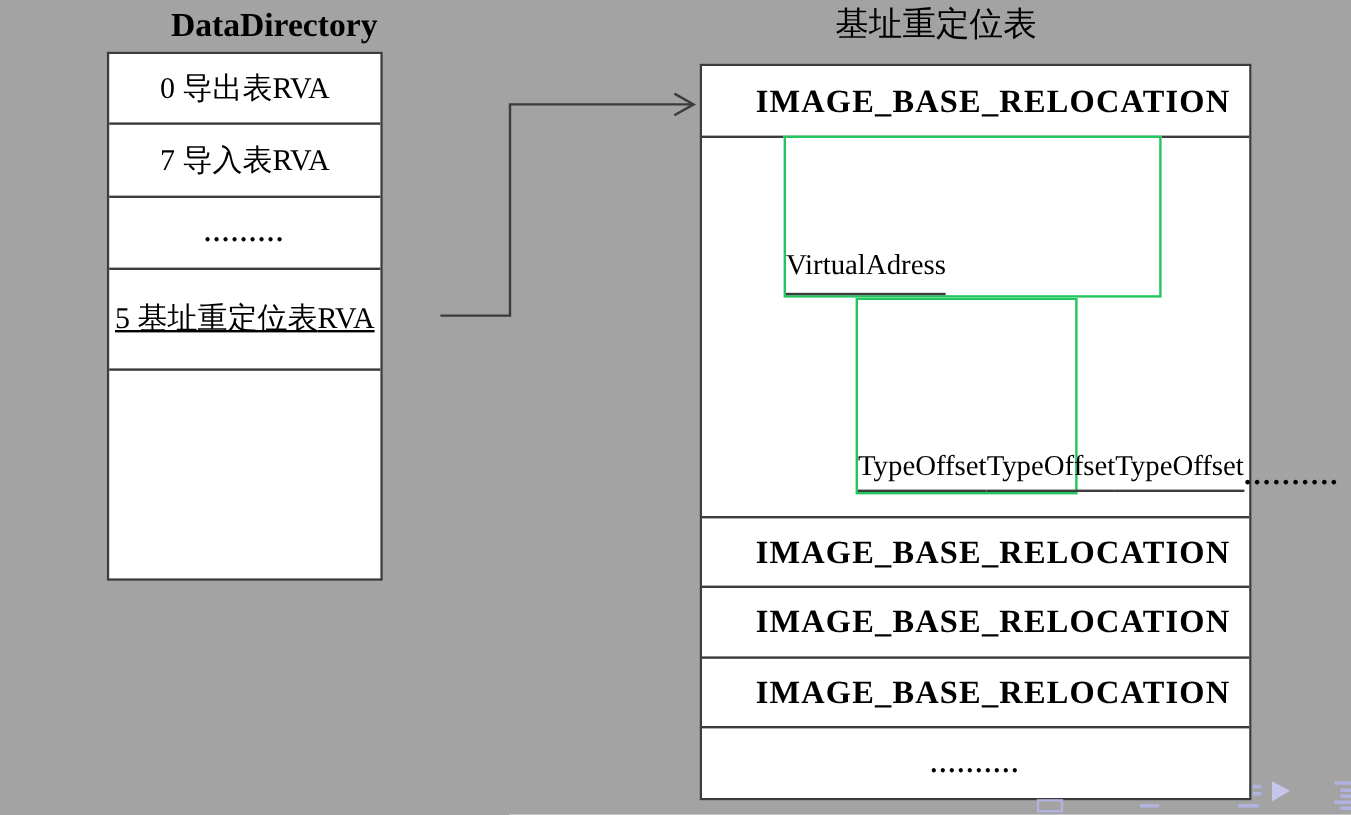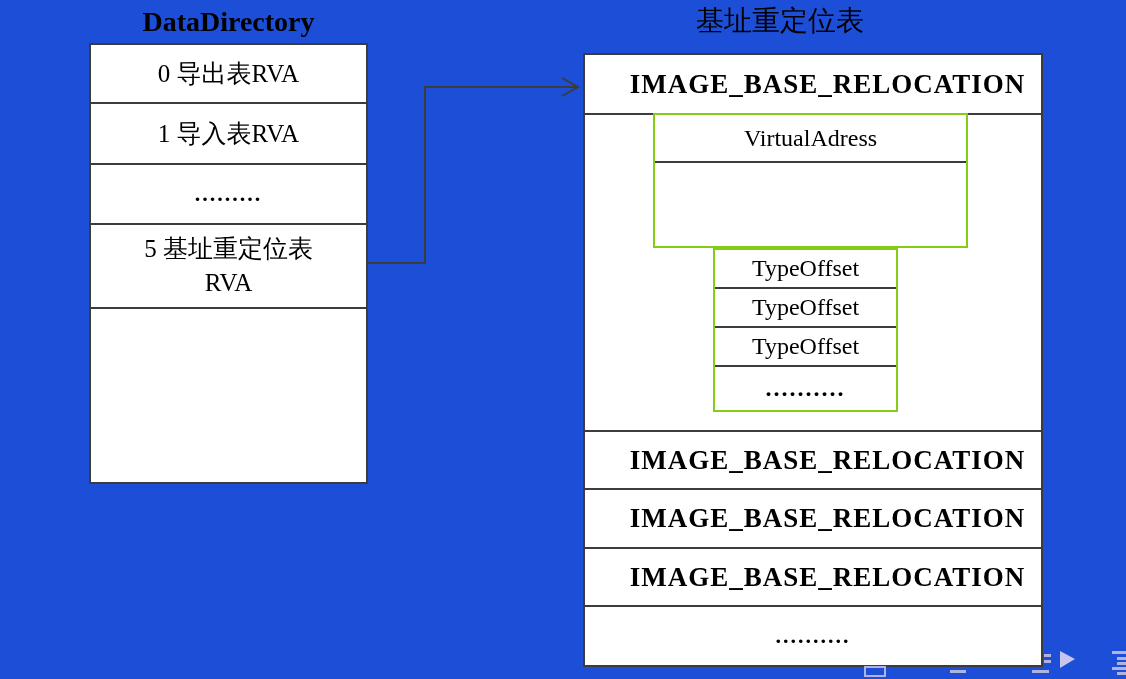--- a/index.html
+++ b/index.html
@@ -1,19 +1,19 @@
 <!DOCTYPE html>
 <html><head>
 <meta charset="utf-8">
 <style>
   html,body{margin:0;padding:0;background:#ffffff;}
   #canvas{
     position:relative;
     width:1126px;height:679px;
-    background:#1d4ed8;
+    background:#a3a3a3;
     overflow:hidden;
     font-family:"Liberation Serif","DejaVu Serif",serif;
     color:#000;
   }
   .abs{position:absolute;box-sizing:border-box;}
   .title{
     text-align:center;
     font-size:28px;
     line-height:34px;
     white-space:nowrap;
@@ -29,43 +29,44 @@
     box-sizing:border-box;
     border-bottom:2px solid #3c3c3c;
     display:flex;
     align-items:center;
     justify-content:center;
     text-align:center;
     font-size:25px;
   }
   .row.last{border-bottom:none;}
   .row.hdr{font-weight:bold;font-size:27px;letter-spacing:1px;padding-left:29px;}
-  .row.col{flex-direction:column;line-height:34px;}
+  .row.col{flex-direction:row;line-height:34px;text-decoration:underline;}
   .dots{font-weight:bold;letter-spacing:2px;font-size:22px;}
   .innerbox{
-    border:2px solid #84cc16;
+    border:2px solid #22c55e;
     background:#ffffff;
     display:flex;
-    flex-direction:column;
+    flex-direction:row;
+    align-items:flex-end;
   }
   .innerbox .row{font-size:24px;}
   svg{display:block;}
   .overlay{pointer-events:none;}
 </style>
 </head>
 <body>
 
 <div id="canvas">
 
   <div class="abs title bold" style="left:89px;top:5px;width:279px;">DataDirectory</div>
   <div class="abs title" style="left:550px;top:4px;width:460px;">基址重定位表</div>
 
-  <div class="abs tbl" style="left:89px;top:43px;width:279px;height:441px;">
+  <div class="abs tbl" style="left:89px;top:43px;width:230px;height:441px;">
     <div class="row" style="height:59px;">0 导出表RVA</div>
-    <div class="row" style="height:61px;">1 导入表RVA</div>
+    <div class="row" style="height:61px;">7 导入表RVA</div>
     <div class="row dots" style="height:60px;">.........</div>
     <div class="row col" style="height:84px;">
       <span>5 基址重定位表</span>
       <span>RVA</span>
     </div>
     <div class="row last" style="flex:1;"></div>
   </div>
 
   <div class="abs tbl" style="left:583px;top:53px;width:460px;height:614px;">
     <div class="row hdr" style="height:60px;">IMAGE_BASE_RELOCATION</div>

